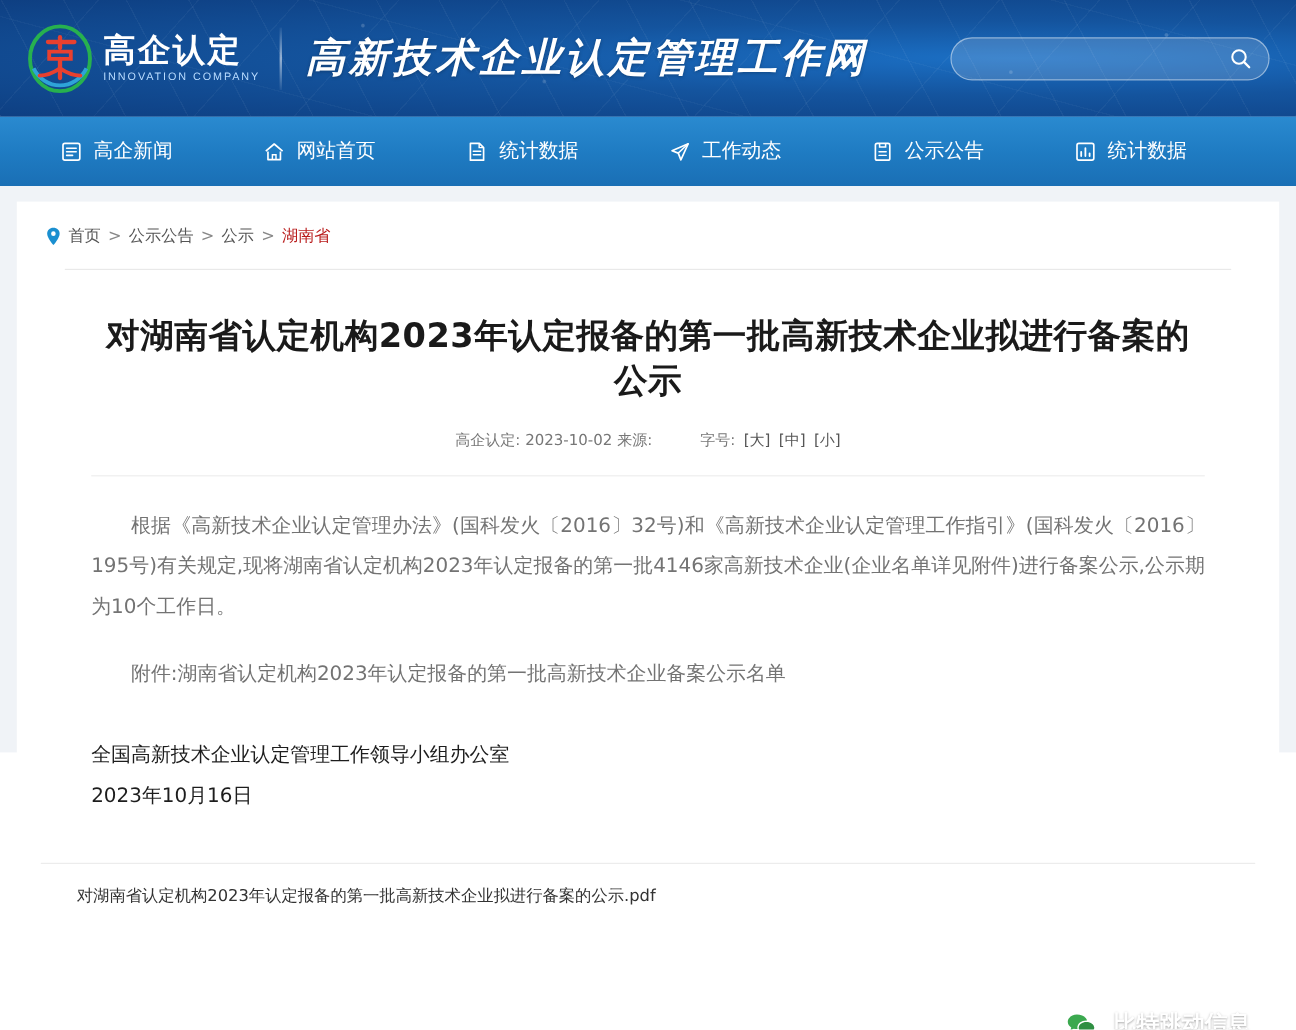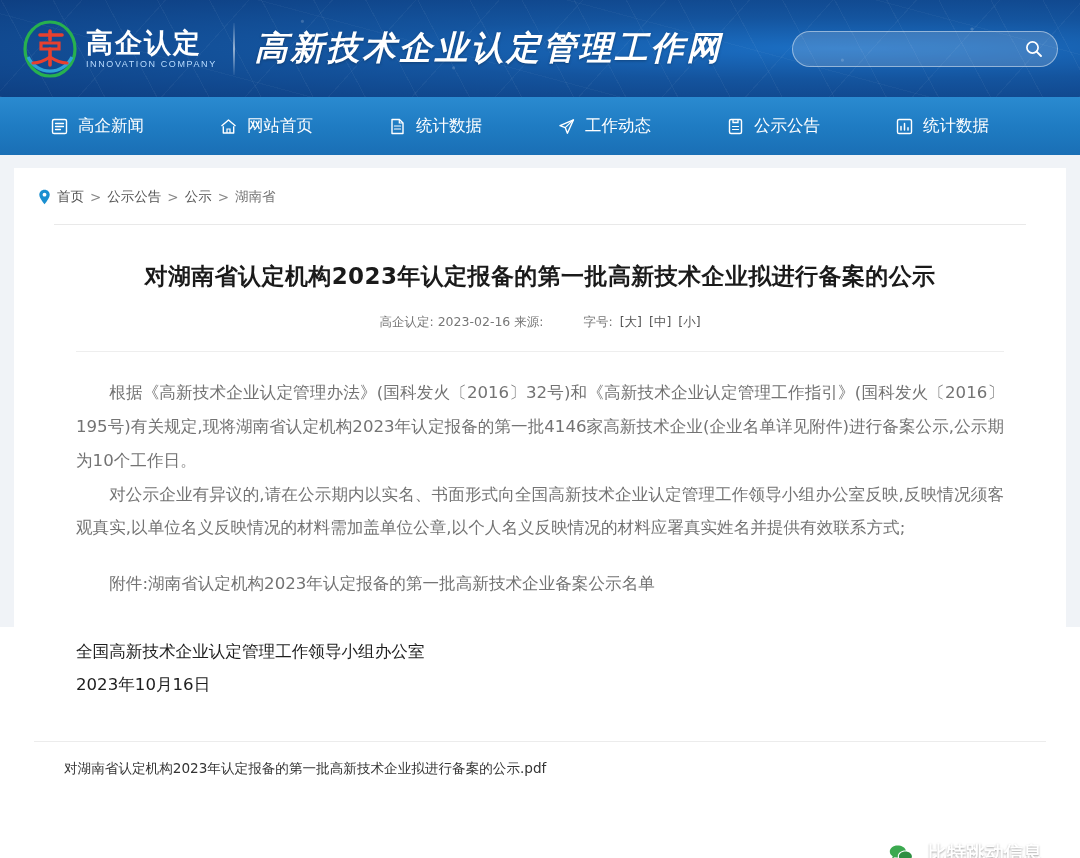--- a/index.html
+++ b/index.html
@@ -108,31 +108,31 @@
   }
   .crumb {
     display: flex; align-items: center; gap: 6px;
     font-size: 13.5px; color: #555;
     padding: 20px 0 0 24px;
     font-family: "DejaVu Sans", sans-serif;
   }
   .crumb .pin { width: 13px; height: 16px; display: block; }
   .crumb a { color: #555; text-decoration: none; cursor: pointer; }
   .crumb .sep { color: #888; }
-  .crumb a.active { color: #737373; }
+  .crumb a.active { color: #b91c1c; }
 
   .crumb-rule {
     margin: 18px 40px 0 40px;
     border-bottom: 1px solid #e9e9e9;
   }
 
   .doc { padding: 0 62px; }
   .doc-title {
     text-align: center;
-    font-size: 23px; font-weight: bold; color: #1a1a1a;
+    font-size: 28px; font-weight: bold; color: #1a1a1a;
     font-family: "DejaVu Sans", sans-serif;
     margin-top: 36px;
     letter-spacing: 0.4px;
   }
   .doc-meta {
     display: flex; justify-content: center; align-items: center; gap: 40px;
     margin-top: 22px;
     font-size: 12.5px; color: #777;
     font-family: "DejaVu Sans", sans-serif;
   }
@@ -317,37 +317,36 @@
 
     <div class="crumb-rule"></div>
 
     <div class="doc">
 
       <div class="doc-title">对湖南省认定机构2023年认定报备的第一批高新技术企业拟进行备案的公示</div>
 
       <div class="doc-meta">
         <div>
           <span>高企认定:</span>
-          <span>2023-02-16</span>
+          <span>2023-10-02</span>
           <span>来源:</span>
           <span></span>
         </div>
         <div class="fonts">
           <span class="lbl">字号:</span>
           <span class="opt">[大]</span>
           <span class="opt">[中]</span>
           <span class="opt">[小]</span>
         </div>
       </div>
 
       <div class="meta-rule"></div>
 
       <div class="body-text">
         <p>根据《高新技术企业认定管理办法》(国科发火〔2016〕32号)和《高新技术企业认定管理工作指引》(国科发火〔2016〕195号)有关规定,现将湖南省认定机构2023年认定报备的第一批4146家高新技术企业(企业名单详见附件)进行备案公示,公示期为10个工作日。</p>
-        <p>对公示企业有异议的,请在公示期内以实名、书面形式向全国高新技术企业认定管理工作领导小组办公室反映,反映情况须客观真实,以单位名义反映情况的材料需加盖单位公章,以个人名义反映情况的材料应署真实姓名并提供有效联系方式;</p>
         <div class="gap"></div>
         <p>附件:湖南省认定机构2023年认定报备的第一批高新技术企业备案公示名单</p>
       </div>
 
       <div class="sign">
         <p>全国高新技术企业认定管理工作领导小组办公室</p>
         <p>2023年10月16日</p>
       </div>
 
     </div>

